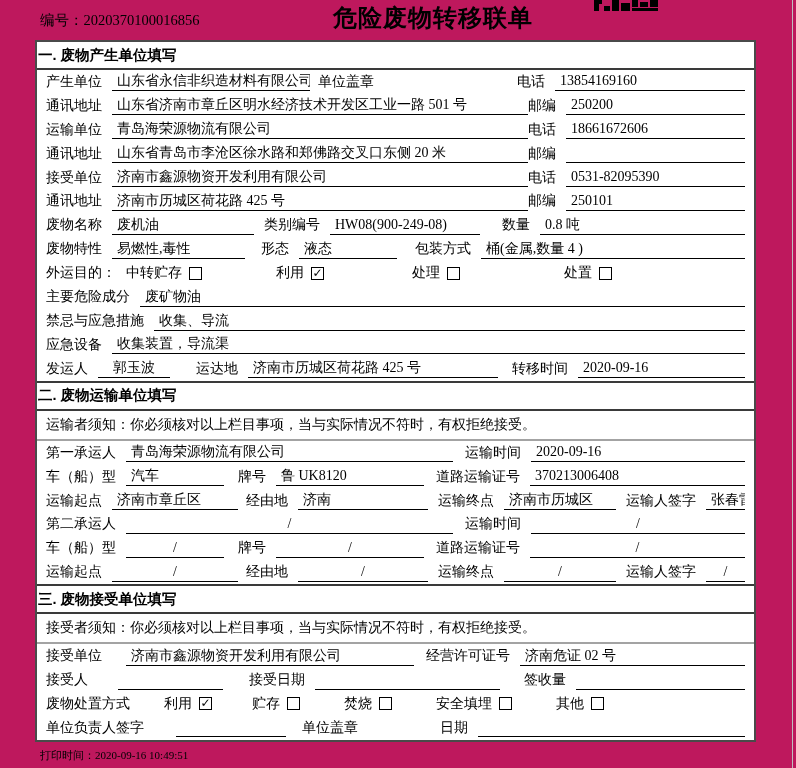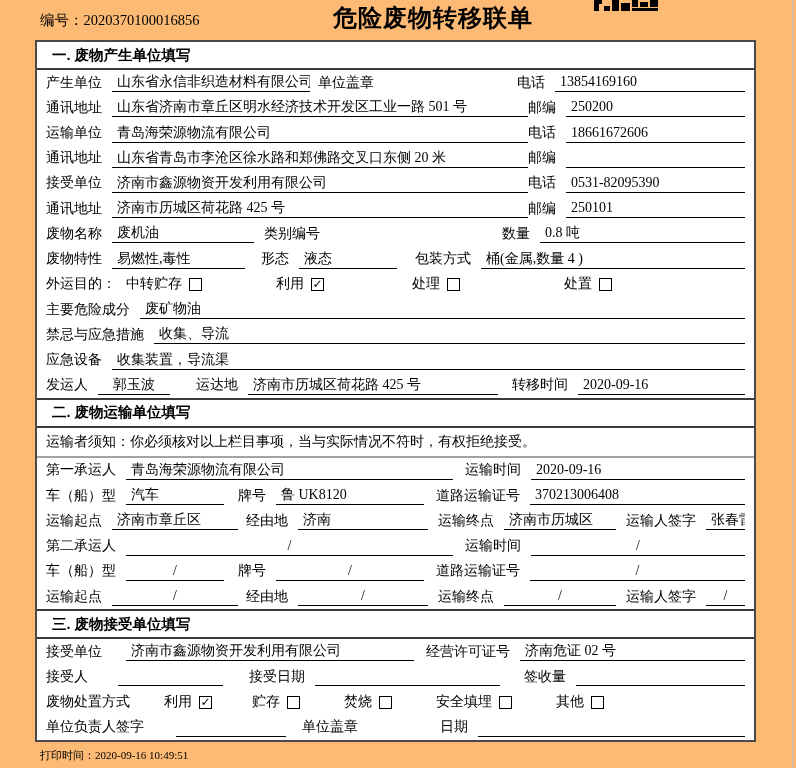--- a/index.html
+++ b/index.html
@@ -1,26 +1,26 @@
 <!DOCTYPE html>
 <html><head>
 <meta charset="utf-8">
 <style>
   html,body{margin:0;padding:0;background:#fff}
   body{width:796px;height:768px;font-family:"Liberation Serif","DejaVu Serif",serif;color:#000;font-size:14px}
-  .page{position:relative;width:796px;height:768px;background:#fdba74;overflow:hidden}
+  .page{position:relative;width:796px;height:768px;background:#be185d;overflow:hidden}
   .doc-no{position:absolute;top:11px;left:40px;font-size:14.5px;white-space:nowrap}
   .title{position:absolute;top:2px;left:70px;right:0;text-align:center;font-size:24px;font-weight:bold;
          font-family:"Liberation Sans","DejaVu Sans",sans-serif;letter-spacing:1px}
   .qr{position:absolute;top:0;left:594px;width:70px;height:11px}
   .qr i{position:absolute;background:#000}
   .right-edge{position:absolute;top:0;right:3px;width:1px;height:100%;background:#bfbfbf}
   .form{position:absolute;left:35px;top:40px;width:721px;height:702px;border:2px solid #4a4a4a;
         box-sizing:border-box;display:flex;flex-direction:column;background:#fff}
-  .sec-head{flex:none;height:26px;display:flex;align-items:center;padding:0 15px;font-weight:bold;font-size:14.5px;
+  .sec-head{flex:none;height:26px;display:flex;align-items:center;padding:0 1px;font-weight:bold;font-size:14.5px;
         font-family:"Liberation Sans","DejaVu Sans",sans-serif;border-bottom:2px solid #3a3a3a}
   .sec-head.mid{border-top:2px solid #3a3a3a}
   .notice{flex:none;height:28px;display:flex;align-items:center;padding:0 9px;border-bottom:2px solid #a3a3a3;white-space:nowrap}
   .r{flex:1;display:flex;align-items:center;padding:0 9px;min-height:0}
   .l{white-space:nowrap;margin-right:10px}
   .v{border-bottom:1px solid #000;padding:0 5px;white-space:nowrap;box-sizing:border-box;height:19px;line-height:18px;overflow:hidden}
   .vf{flex:1}
   .c{text-align:center}
   .opt{display:flex;align-items:center;white-space:nowrap}
   .cb{display:inline-block;flex:none;width:13px;height:13px;border:1.5px solid #000;box-sizing:border-box;
@@ -95,20 +95,21 @@
       <span class="l">通讯地址</span>
       <span class="v" style="width:442px">济南市历城区荷花路 425 号</span>
       <span class="l" style="margin-left:auto">邮编</span>
       <span class="v" style="width:190px">250101</span>
     </div>
 
     <div class="r">
       <span class="l">废物名称</span>
       <span class="v" style="width:142px">废机油</span>
       <span class="l" style="margin-left:10px">类别编号</span>
+      <span class="v" style="width:150px">HW08(900-249-08)</span>
       <span class="l" style="margin-left:auto">数量</span>
       <span class="v" style="width:205px">0.8 吨</span>
     </div>
 
     <div class="r">
       <span class="l">废物特性</span>
       <span class="v" style="width:133px">易燃性,毒性</span>
       <span class="l" style="margin-left:16px">形态</span>
       <span class="v" style="width:98px">液态</span>
       <span class="l" style="margin-left:18px">包装方式</span>
@@ -210,20 +211,21 @@
       <span class="v c" style="width:126px">/</span>
       <span class="l" style="margin-left:8px">经由地</span>
       <span class="v c" style="width:130px">/</span>
       <span class="l" style="margin-left:10px">运输终点</span>
       <span class="v c" style="width:112px">/</span>
       <span class="l" style="margin-left:10px">运输人签字</span>
       <span class="v vf c">/</span>
     </div>
 
     <div class="sec-head mid">三. 废物接受单位填写</div>
+    <div class="notice">接受者须知：你必须核对以上栏目事项，当与实际情况不符时，有权拒绝接受。</div>
 
     <div class="r">
       <span class="l" style="margin-right:24px">接受单位</span>
       <span class="v" style="width:288px">济南市鑫源物资开发利用有限公司</span>
       <span class="l" style="margin-left:12px">经营许可证号</span>
       <span class="v vf">济南危证 02 号</span>
     </div>
 
     <div class="r">
       <span class="l" style="margin-right:30px">接受人</span>

